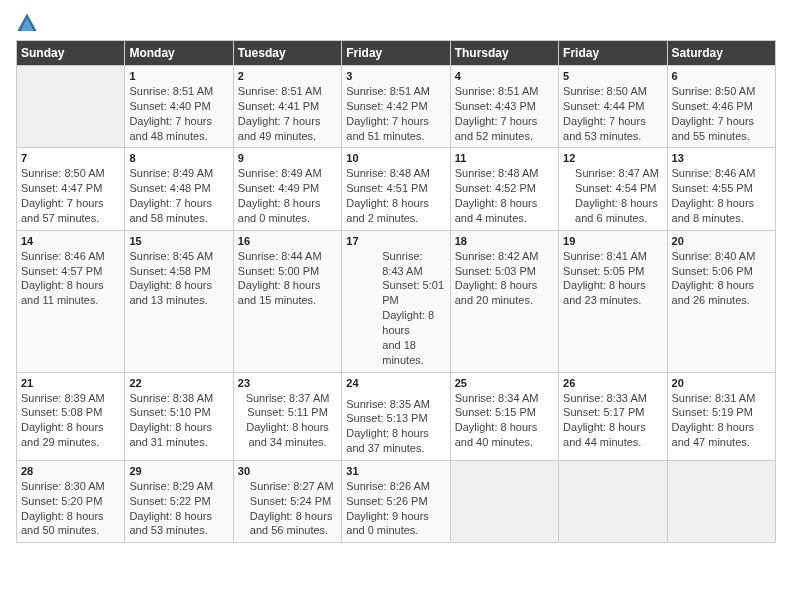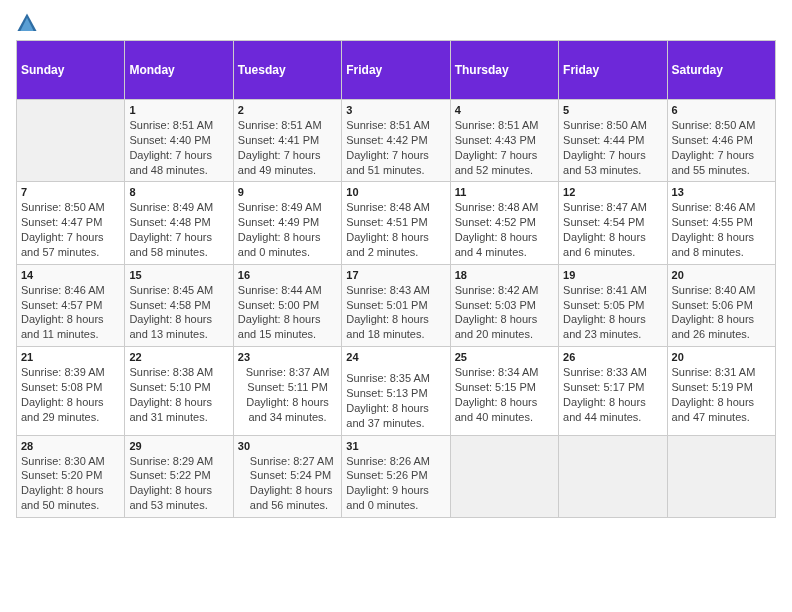--- a/index.html
+++ b/index.html
@@ -51,25 +51,25 @@
       color: #444;
       margin-top: 2px;
     }
     table {
       width: 100%;
       border-collapse: collapse;
       table-layout: fixed;
       margin-top: 6px;
     }
     thead tr th {
-      background: #6d28d9;
+      background: #404040;
       color: #fff;
       font-size: 12px;
       font-weight: bold;
-      padding: 22px 4px;
+      padding: 5px 4px;
       text-align: left;
       border: 1px solid #ccc;
     }
     tbody tr td {
       border: 1px solid #ccc;
       vertical-align: top;
       padding: 4px 4px;
       font-size: 9.5px;
       color: #333;
       background: #fff;
@@ -206,21 +206,21 @@
           </td>
           <td>
             <span class="day-num">11</span>
             <div class="day-info" style="white-space: pre-line;">Sunrise: 8:48 AM
 Sunset: 4:52 PM
 Daylight: 8 hours
 and 4 minutes.</div>
           </td>
           <td>
             <span class="day-num">12</span>
-            <div class="day-info" style="white-space: pre-line;">Sunrise: 8:47 AM
+            <div class="day-info" style="white-space: pre-line; margin-left: 12px;">Sunrise: 8:47 AM
 Sunset: 4:54 PM
 Daylight: 8 hours
 and 6 minutes.</div>
           </td>
           <td>
             <span class="day-num">13</span>
             <div class="day-info" style="white-space: pre-line;">Sunrise: 8:46 AM
 Sunset: 4:55 PM
 Daylight: 8 hours
 and 8 minutes.</div>
@@ -243,21 +243,21 @@
           </td>
           <td>
             <span class="day-num">16</span>
             <div class="day-info" style="white-space: pre-line;">Sunrise: 8:44 AM
 Sunset: 5:00 PM
 Daylight: 8 hours
 and 15 minutes.</div>
           </td>
           <td>
             <span class="day-num">17</span>
-            <div class="day-info" style="white-space: pre-line;">Sunrise: 8:43 AM
+            <div class="day-info" style="white-space: pre-line; margin-left: 36px;">Sunrise: 8:43 AM
 Sunset: 5:01 PM
 Daylight: 8 hours
 and 18 minutes.</div>
           </td>
           <td>
             <span class="day-num">18</span>
             <div class="day-info" style="white-space: pre-line;">Sunrise: 8:42 AM
 Sunset: 5:03 PM
 Daylight: 8 hours
 and 20 minutes.</div>

